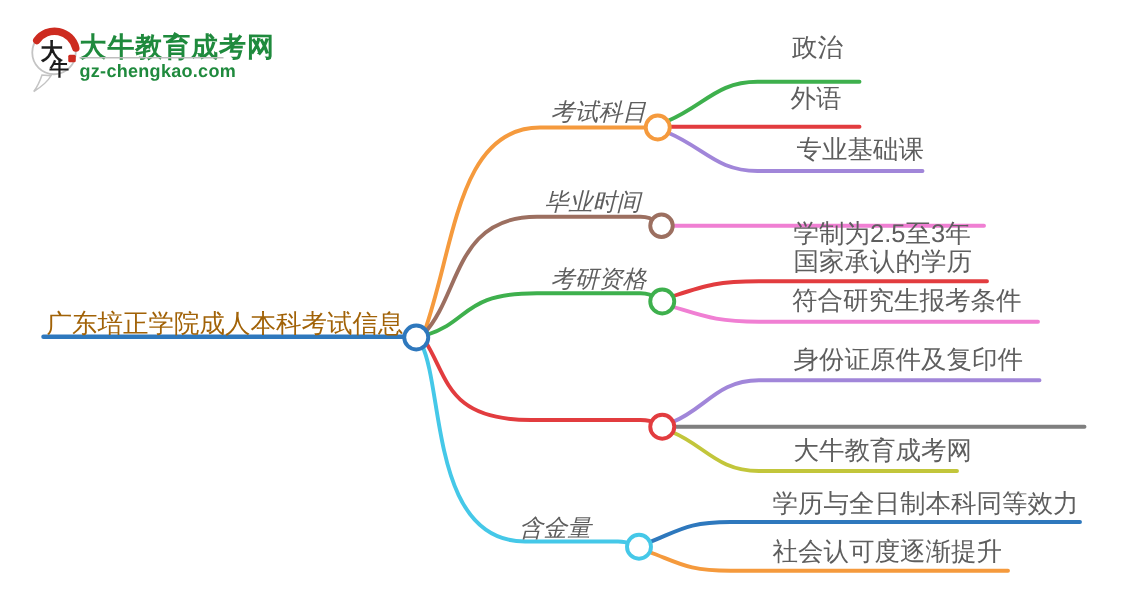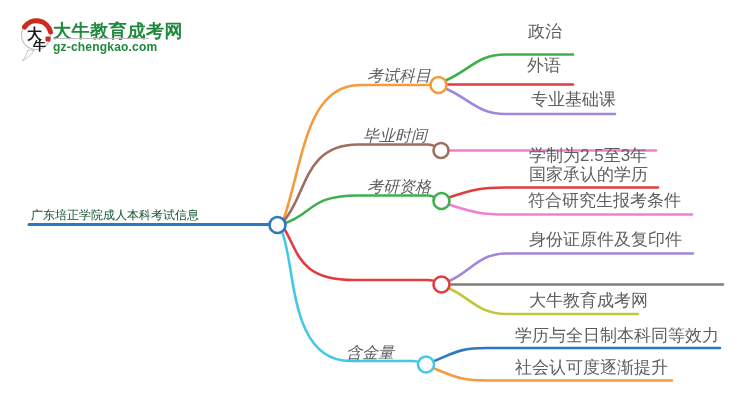--- a/index.html
+++ b/index.html
@@ -6,21 +6,21 @@
   .stage{
     position:relative;width:750px;height:410px;background:#ffffff;overflow:hidden;
     font-family:"Liberation Sans","DejaVu Sans",sans-serif;
   }
   .lines{position:absolute;left:0;top:0;}
   .topic{
     position:absolute;white-space:nowrap;color:#5e5e5e;
     font-size:17px;line-height:19px;letter-spacing:0px;
   }
   .branch-label{font-size:16px;font-style:italic;}
-  .root-label{font-size:12px;color:#14532d;}
+  .root-label{font-size:17px;color:#a16207;}
   .logo{position:absolute;left:8px;top:10px;width:160px;height:50px;}
   .logo-mark{position:absolute;left:6px;top:3px;}
   .logo-title{
     position:absolute;left:45px;top:9px;font-size:18px;font-weight:bold;
     color:#1f8a3d;letter-spacing:0.6px;white-space:nowrap;
   }
   .logo-divider{position:absolute;left:45px;top:28px;width:96px;height:1px;background:#bdbdbd;}
   .logo-url{
     position:absolute;left:45px;top:30px;font-size:12px;font-weight:bold;
     color:#1f8a3d;letter-spacing:0.2px;white-space:nowrap;

